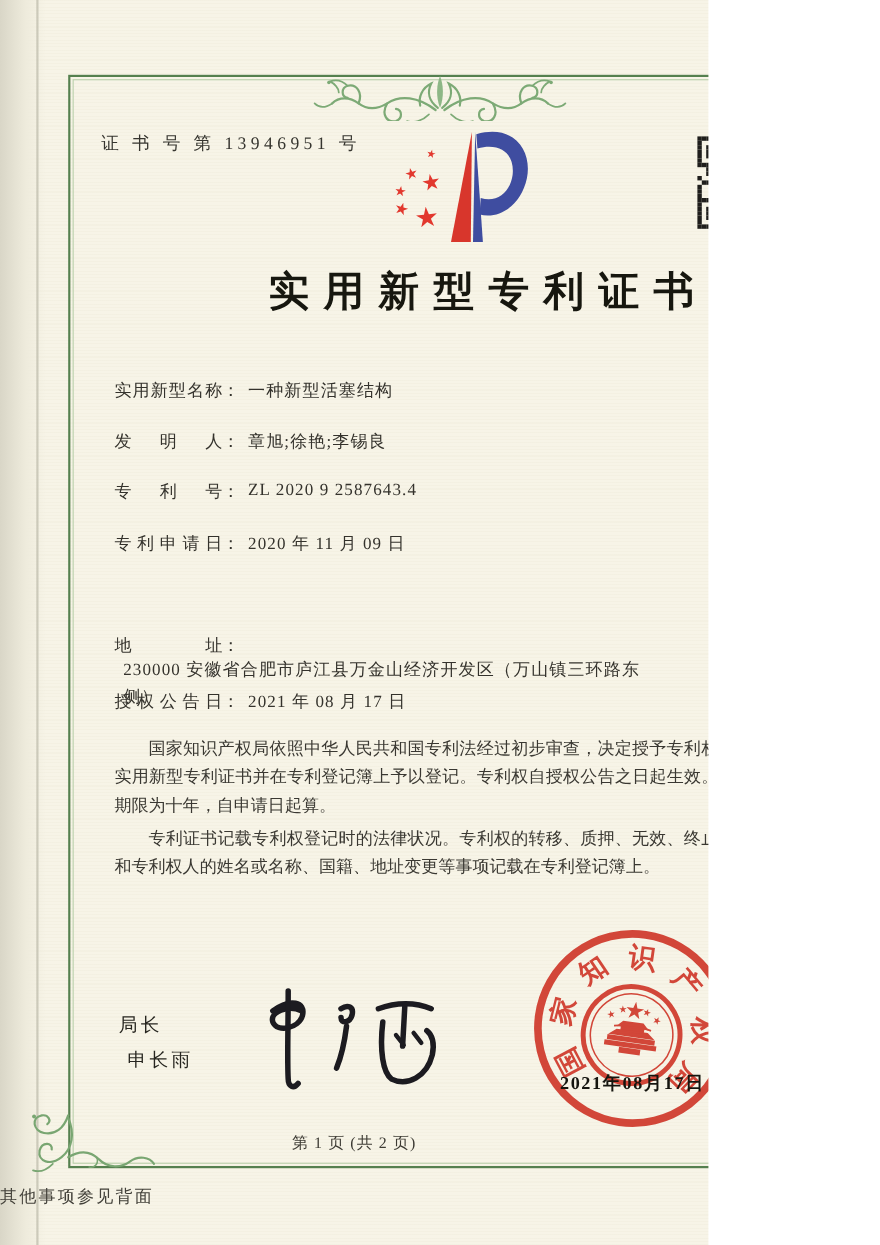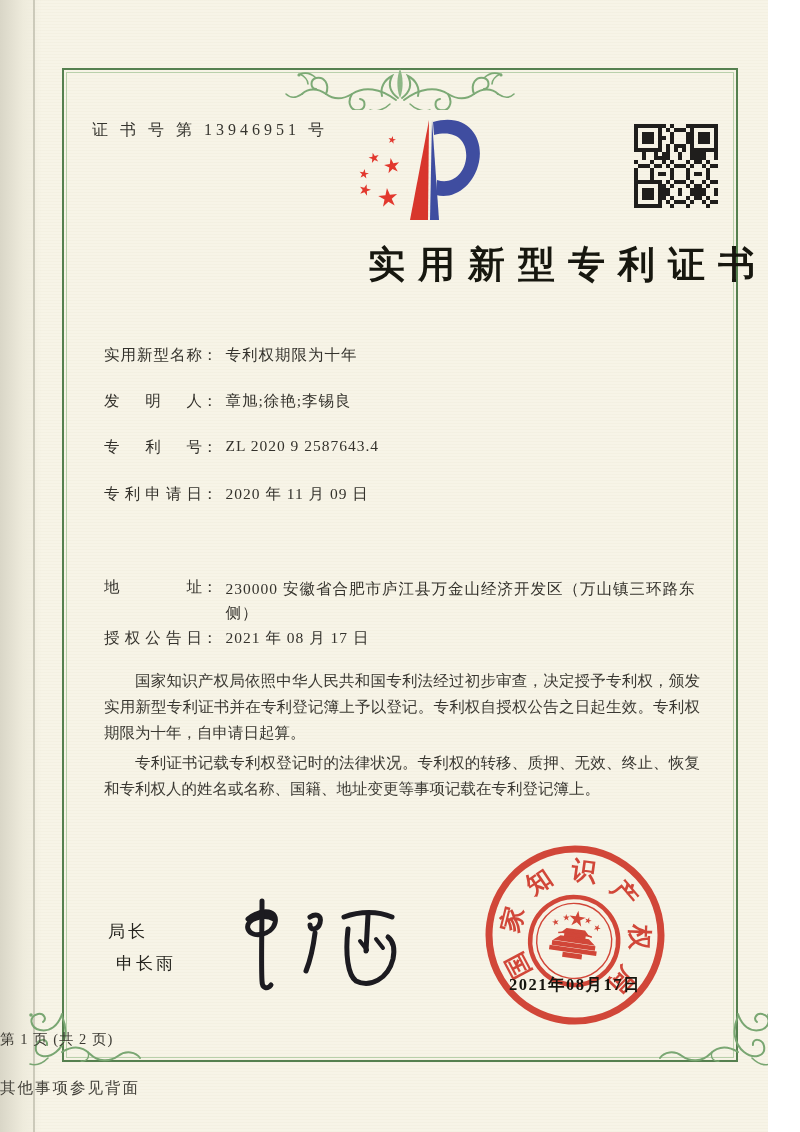--- a/index.html
+++ b/index.html
@@ -1,17 +1,17 @@
 <!DOCTYPE html>
 <html><head>
 <meta charset="utf-8">
 <style>
   html,body{margin:0;padding:0;background:#ffffff;}
   .page{
-    position:relative;width:768px;height:1132px;overflow:hidden;
+    position:relative;width:644px;height:1132px;overflow:hidden;
     background-color:#f7f4e7;
     background-image:repeating-linear-gradient(0deg, rgba(185,175,135,0.05) 0 1px, transparent 1px 3px);
     font-family:"Liberation Serif","DejaVu Serif",serif;
     color:#2b2b28;
   }
   .spine{position:absolute;left:0;top:0;bottom:0;width:42px;
     background:linear-gradient(90deg,#d9d6c7 0,#eeebdc 55%,rgba(238,235,220,0) 100%);}
   .spine::after{content:"";position:absolute;left:33px;top:0;bottom:0;width:2px;background:#b2b1a0;opacity:.6;}
   .frame{position:absolute;left:62px;top:68px;width:676px;height:994px;
     border:2.5px solid #55804f;box-sizing:border-box;}
@@ -33,21 +33,21 @@
   .grant2{position:absolute;left:278px;top:0;}
   .paras{position:absolute;left:100px;top:664px;width:604px;font-size:15.5px;line-height:26px;
     text-align:justify;color:#3a3832;}
   .paras p{margin:4px;text-indent:2em;}
   .role{position:absolute;left:108px;top:920px;font-size:17px;letter-spacing:3px;color:#26251f;}
   .name{position:absolute;left:116px;top:952px;font-size:17px;letter-spacing:3px;color:#26251f;}
   .sig{position:absolute;left:218px;top:893px;width:212px;height:100px;z-index:4;}
   .seal{position:absolute;left:483px;top:843px;width:184px;height:184px;z-index:3;opacity:.93;}
   .seal-date{position:absolute;left:487px;top:974px;width:176px;text-align:center;z-index:5;
     font-size:16.5px;letter-spacing:1.5px;color:#15150f;font-weight:600;}
-  .page-info{position:absolute;left:0;right:0;top:1030px;font-size:14.5px;color:#3c3a33;letter-spacing:1px;}
+  .page-info{position:absolute;left:0;right:0;top:1030px;text-align:center;font-size:14.5px;color:#3c3a33;letter-spacing:1px;}
   .back-note{position:absolute;left:0;right:0;top:1078px;text-align:left;font-size:15.5px;color:#43413a;letter-spacing:2px;}
   .defs{position:absolute;width:0;height:0;overflow:hidden;}
 </style>
 </head>
 <body>
 
 <div class="page">
 
   <svg class="defs" aria-hidden="true">
     <defs>
@@ -338,21 +338,21 @@
       <rect x="22" y="82" width="4" height="4" fill="#1f1e1c"></rect>
       <rect x="26" y="82" width="4" height="4" fill="#1f1e1c"></rect>
       <rect x="38" y="82" width="4" height="4" fill="#1f1e1c"></rect>
       <rect x="54" y="82" width="4" height="4" fill="#1f1e1c"></rect>
       <rect x="74" y="82" width="4" height="4" fill="#1f1e1c"></rect>
     </svg>
 
   <h1 class="title">实用新型专利证书</h1>
 
   <div class="row" style="top:345px">
-    <span class="flabel">实用新型名称</span><span class="colon">：</span><span class="fvalue">专利权期限为十年</span>
+    <span class="flabel">实用新型名称</span><span class="colon">：</span><span class="fvalue">一种新型活塞结构</span>
   </div>
   <div class="row" style="top:391px">
     <span class="flabel">发明人</span><span class="colon">：</span><span class="fvalue">章旭;徐艳;李锡良</span>
   </div>
   <div class="row" style="top:437px">
     <span class="flabel">专利号</span><span class="colon">：</span><span class="fvalue">ZL 2020 9 2587643.4</span>
   </div>
   <div class="row" style="top:484px">
     <span class="flabel">专利申请日</span><span class="colon">：</span><span class="fvalue">2020 年 11 月 09 日</span>
   </div>

